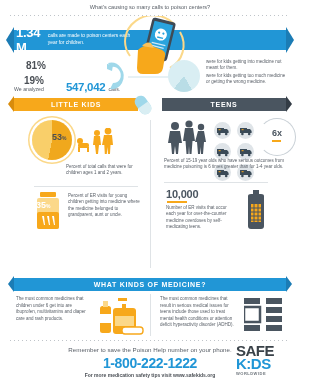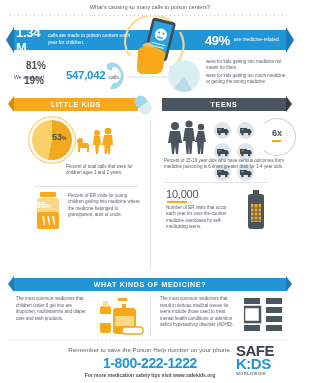--- a/index.html
+++ b/index.html
@@ -47,21 +47,21 @@
 
   
   .phone-art{position:absolute;left:124px;top:-6px;width:66px;height:62px;}
 
   
   .analyzed-row{position:relative;height:42px;}
   .analyzed{
     position:absolute;left:14px;top:9px;display:flex;align-items:baseline;
   }
   .an-lbl{font-size:5.2px;color:#5a6068;}
-  .an-num{font-size:11.5px;font-weight:bold;color:#2196d6;margin:4px 3px;letter-spacing:-.3px;padding-left:19px;}
+  .an-num{font-size:11.5px;font-weight:bold;color:#2196d6;margin:16px 3px;letter-spacing:-.3px;padding-left:19px;}
   .an-unit{font-size:5.2px;color:#5a6068;}
 
   .pie-wrap{position:absolute;left:168px;top:0px;width:34px;height:40px;}
   .pie{
     position:absolute;left:0;top:4px;width:32px;height:32px;border-radius:50%;
     background:conic-gradient(from 150deg,#b9dde6 0 68.4deg,#d9eef3 68.4deg 360deg);
   }
   .pct-81,.pct-19{position:absolute;font-size:10px;font-weight:bold;color:#4a4f55;}
   .pct-81{left:26px;top:4px;}
   .pct-19{left:24px;top:19px;}
@@ -114,21 +114,21 @@
   .trucks{position:absolute;left:52px;top:24px;width:62px;}
   .truck{
     width:17px;height:17px;border-radius:50%;background:#dfe4e8;
     display:inline-block;margin:0 1.5px 1.5px 0;position:relative;
   }
   .sixx{position:absolute;left:110px;top:30px;font-size:9px;font-weight:bold;color:#4a5560;}
   .arc6{position:absolute;left:96px;top:20px;width:36px;height:36px;border:1px solid #c9d0d6;border-radius:50%;border-left-color:transparent;}
   .dash6{position:absolute;left:110px;top:42px;width:9px;height:1.5px;background:#f7a81b;}
   .teen-note{position:absolute;left:2px;top:60px;width:122px;font-size:4.5px;color:#5a6068;line-height:1.4;}
   .hdiv-r{position:absolute;left:2px;top:84px;width:104px;height:1px;background:#dfe3e6;}
-  .num10k{position:absolute;left:4px;top:90px;font-size:11px;font-weight:normal;color:#4a5560;letter-spacing:-.2px;}
+  .num10k{position:absolute;left:4px;top:90px;font-size:11px;font-weight:bold;color:#4a5560;letter-spacing:-.2px;}
   .u10k{position:absolute;left:5px;top:103px;width:20px;height:1.5px;background:#f7a81b;}
   .note10k{position:absolute;left:4px;top:107px;width:70px;font-size:4.5px;color:#5a6068;line-height:1.4;}
   .bottle10k{position:absolute;left:82px;top:92px;width:24px;height:40px;}
 
   
   .kinds{position:relative;margin-top:4px;}
   .bar-blue{background:#2196d6;}
   .bar-blue:before{left:-6px;border-right:6px solid #1b7cb5;}
   .bar-blue:after{right:-6px;border-left:6px solid #1b7cb5;}
   .kinds-bar{position:absolute;left:14px;right:14px;top:0;}
@@ -159,24 +159,20 @@
 
   <div class="subtitle">What's causing so many calls to poison centers?</div>
   <div class="dotrule"></div>
 
   <div class="banner-wrap">
     <div class="banner"></div>
     <div class="banner-inner">
       <div class="b-left">
         <span class="stat-big">1.34 M</span>
         <span class="stat-small">calls are made to poison centers each year for children.</span>
-      </div>
-      <div class="b-right">
-        <span class="stat-big">49%</span>
-        <span class="stat-small">are medicine-related.</span>
       </div>
     </div>
     <svg class="phone-art" viewBox="0 0 66 62">
       <path d="M6 40 A28 26 0 0 1 50 8" fill="none" stroke="#fbd889" stroke-width="2"></path>
       <path d="M56 16 A26 26 0 0 1 46 52" fill="none" stroke="#fbd889" stroke-width="2"></path>
       <g transform="rotate(14 33 30)">
         <rect x="22" y="3" width="24" height="40" rx="3" fill="#3f4a55"></rect>
         <rect x="24.5" y="6" width="19" height="33" fill="#2aa3dd"></rect>
         <circle cx="34" cy="18" r="6" fill="#fff"></circle>
         <circle cx="31.8" cy="16.4" r="1.1" fill="#2aa3dd"></circle>

